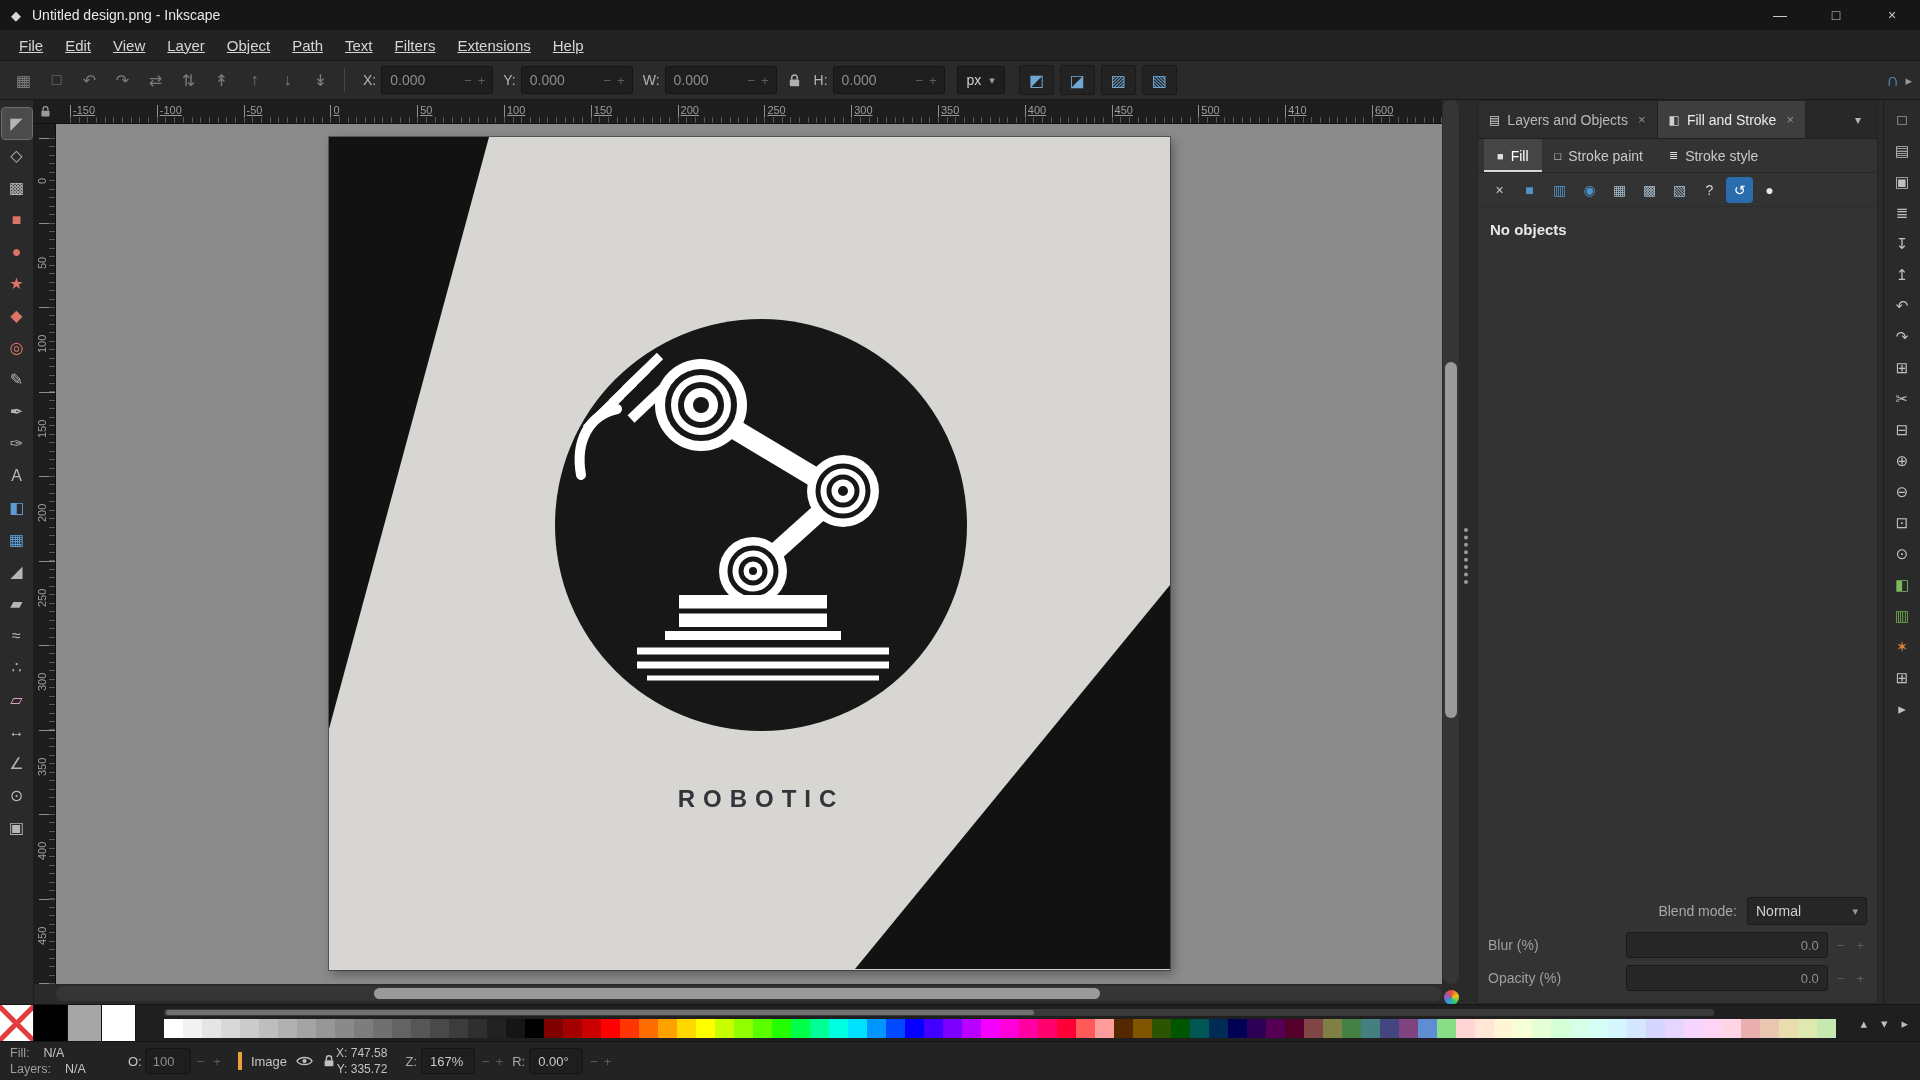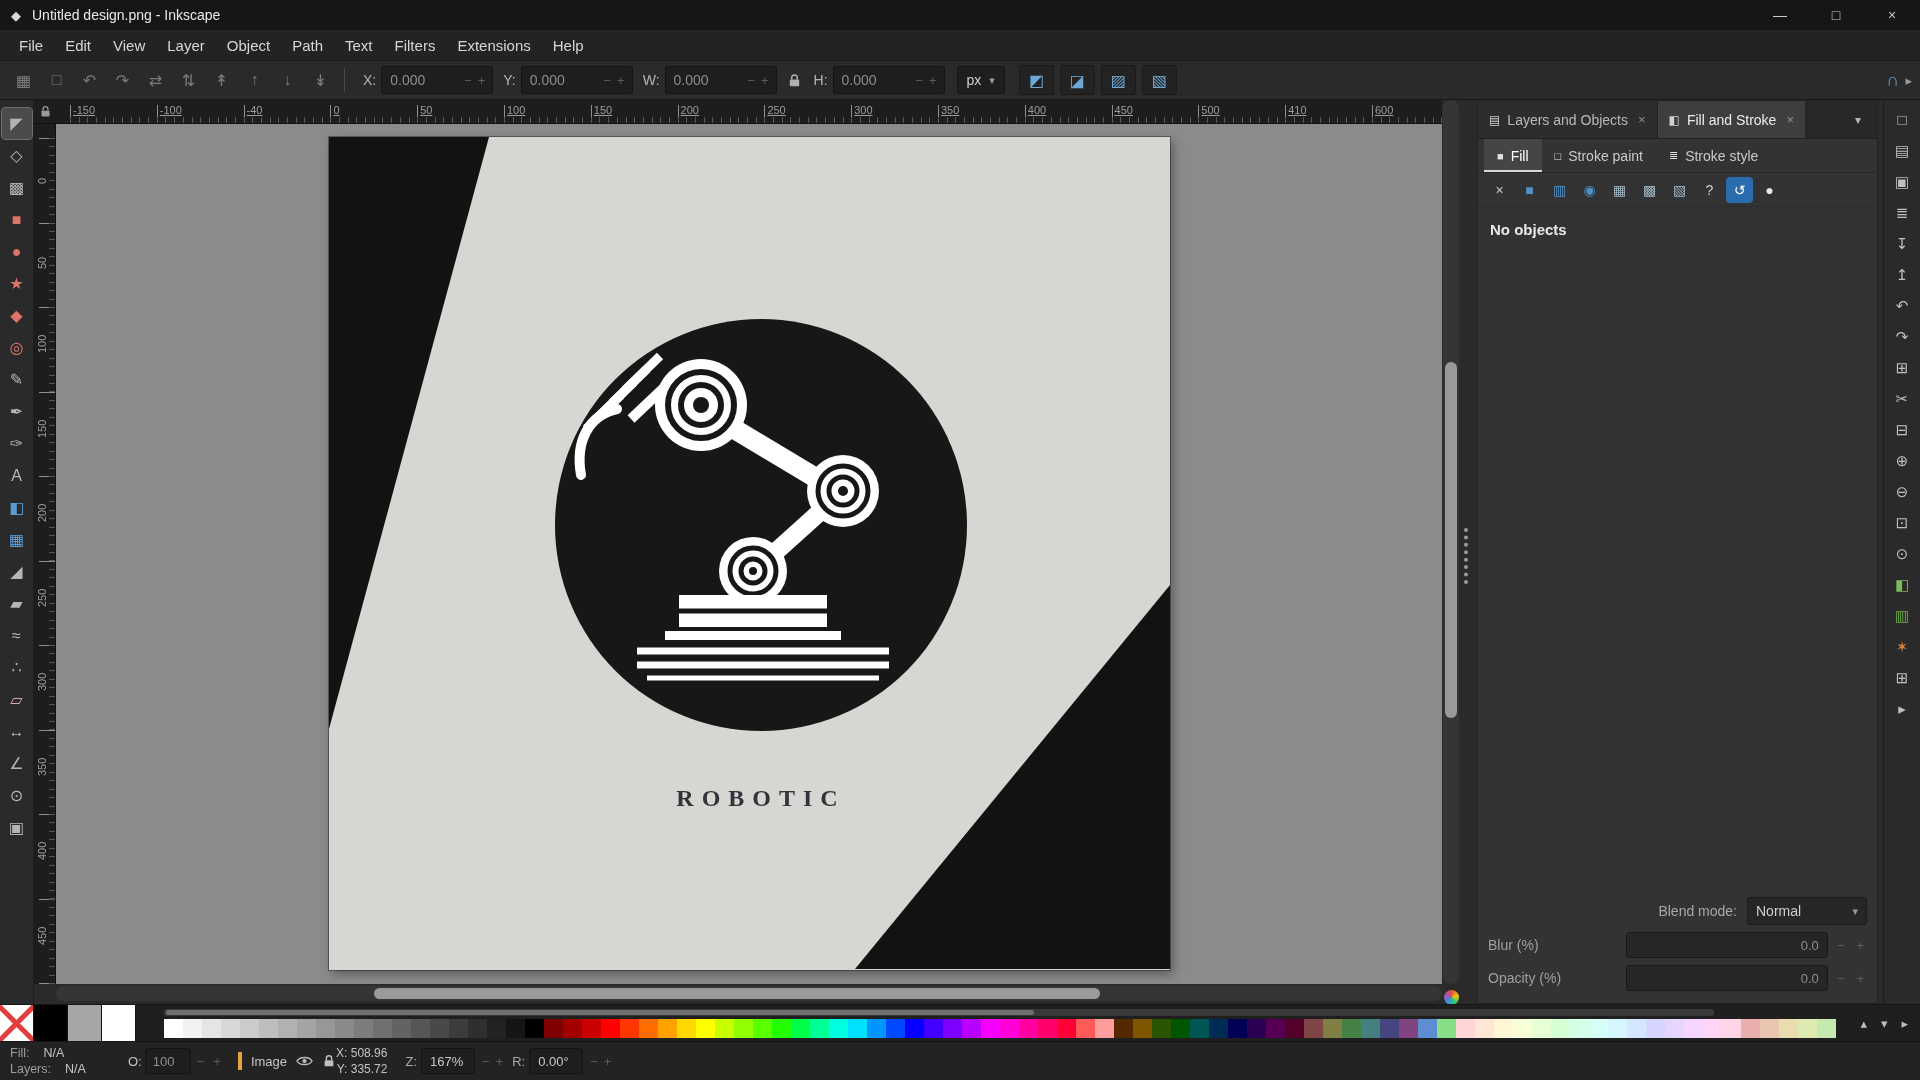--- a/index.html
+++ b/index.html
@@ -8,21 +8,21 @@
 
   
   .titlebar{position:absolute;top:0;left:0;right:0;height:30px;background:#161616;display:flex;align-items:center;}
   .app-icon{width:32px;text-align:center;color:#d8d8d8;font-size:13px;}
   .win-title{font-size:14px;color:#e9e9e9;}
   .win-controls{margin-left:auto;display:flex;height:100%;}
   .win-controls button{width:56px;height:100%;background:transparent;border:0;color:#c9c9c9;font-size:14px;cursor:default;}
 
   
   .menubar{position:absolute;top:30px;left:0;right:0;height:31px;background:#232323;display:flex;align-items:stretch;padding-left:8px;border-bottom:1px solid #1a1a1a;}
-  .menu-item{background:none;border:0;color:#d6d6d6;font-size:15px;padding:0 11px;}
+  .menu-item{background:none;border:0;color:#d6d6d6;font-size:15px;padding:0 11px;text-decoration:underline;}
 
   
   .toolcontrols{position:absolute;top:61px;left:0;right:0;height:39px;background:#2a2a2a;border-bottom:1px solid #191919;display:flex;align-items:center;padding:0 8px;}
   .icon-group{display:flex;align-items:center;gap:2px;}
   .tbtn{width:31px;height:30px;display:flex;align-items:center;justify-content:center;background:transparent;border:0;color:#7b7b7b;font-size:16px;border-radius:3px;}
   .sep{width:1px;height:24px;background:#474747;margin:0 8px;flex:0 0 1px;}
   .field-group{display:flex;align-items:center;}
   .f-label{color:#b4b4b4;font-size:14px;margin:0 5px 0 10px;}
   .f-box{display:flex;align-items:center;background:#1e1e1e;border:1px solid #141414;border-radius:3px;height:28px;padding:0 4px;width:112px;}
   .f-box .val{flex:1;font-size:14px;padding-left:4px;color:#8d8d8d;}
@@ -52,21 +52,21 @@
   .v-ruler{position:absolute;left:34px;top:124px;width:22px;height:860px;background:#1d1d1d;overflow:hidden;display:flex;flex-direction:column;padding-top:14px;border-right:1px solid #111;}
   .v-ruler::after{content:"";position:absolute;right:0;top:14px;bottom:0;width:6px;background:repeating-linear-gradient(180deg,#565656 0 1px,transparent 1px 8.45px);}
   .v-tick{flex:0 0 84.5px;position:relative;color:#9c9c9c;font-size:11px;}
   .v-tick::before{content:"";position:absolute;top:0;left:5px;right:0;height:1px;background:#8f8f8f;}
   .v-tick span{position:absolute;left:2px;top:46px;transform:rotate(-90deg);transform-origin:left top;white-space:nowrap;}
 
   
   .canvas{position:absolute;left:56px;top:124px;width:1386px;height:860px;background:#8b8b8b;overflow:hidden;}
   .page{position:absolute;left:273px;top:13px;width:841px;height:833px;background:#d8d6d2;box-shadow:0 0 0 1px rgba(0,0,0,.35),3px 4px 10px rgba(0,0,0,.35);}
   .page svg{display:block;width:100%;height:100%;}
-  .logo-text{position:absolute;left:192px;width:480px;top:648px;text-align:center;font-size:24px;letter-spacing:8px;font-weight:700;color:#33343a;font-family:Liberation Serif, serif;}
+  .logo-text{position:absolute;left:192px;width:480px;top:648px;text-align:center;font-size:24px;letter-spacing:8px;font-weight:700;color:#33343a;font-family:Liberation Sans, sans-serif;}
 
   
   .v-scroll{position:absolute;left:1443px;top:100px;width:16px;height:884px;background:#353535;border-radius:8px;}
   .v-scroll .thumb{position:absolute;left:2px;width:12px;top:262px;height:356px;background:#9a9a9a;border-radius:6px;}
   .h-scroll{position:absolute;left:56px;top:986px;width:1386px;height:15px;background:#353535;border-radius:8px;}
   .h-scroll .thumb{position:absolute;top:2px;height:11px;left:318px;width:726px;background:#9a9a9a;border-radius:6px;}
   .corner-icon{position:absolute;left:1444px;top:990px;width:15px;height:15px;border-radius:50%;background:conic-gradient(#e74c3c,#f1c40f,#2ecc71,#3498db,#9b59b6,#e74c3c);}
   .splitter{position:absolute;left:1464px;top:528px;width:8px;height:56px;border-left:4px dotted #9a9a9a;}
 
   
@@ -341,21 +341,21 @@
   </div>
   <div class="h-ruler">
 
   <div class="h-tick">
         <span>-150</span>
       </div>
       <div class="h-tick">
         <span>-100</span>
       </div>
       <div class="h-tick">
-        <span>-40</span>
+        <span>-50</span>
       </div>
       <div class="h-tick">
         <span>0</span>
       </div>
       <div class="h-tick">
         <span>50</span>
       </div>
       <div class="h-tick">
         <span>100</span>
       </div>
@@ -776,21 +776,21 @@
           </svg>
       </button>
       <button class="icon-btn">
         <svg viewBox="0 0 16 16" width="14" height="14">
             <rect x="3" y="7" width="10" height="7" rx="1" fill="#c0c0c0"></rect>
             <path d="M5 7V5a3 3 0 0 1 6 0v2" fill="none" stroke="#c0c0c0" stroke-width="1.6"></path>
           </svg>
       </button>
     </div>
     <div class="xy-block">
-      <div><span>X:</span> <span>508.96</span></div>
+      <div><span>X:</span> <span>747.58</span></div>
       <div><span>Y:</span> <span>335.72</span></div>
     </div>
     <div class="zr">
       <span class="lab">Z:</span>
       <div class="zr-field">
           <span>167%</span>
         </div>
       <span class="stp">−</span>
       <span class="stp">+</span>
     </div>

